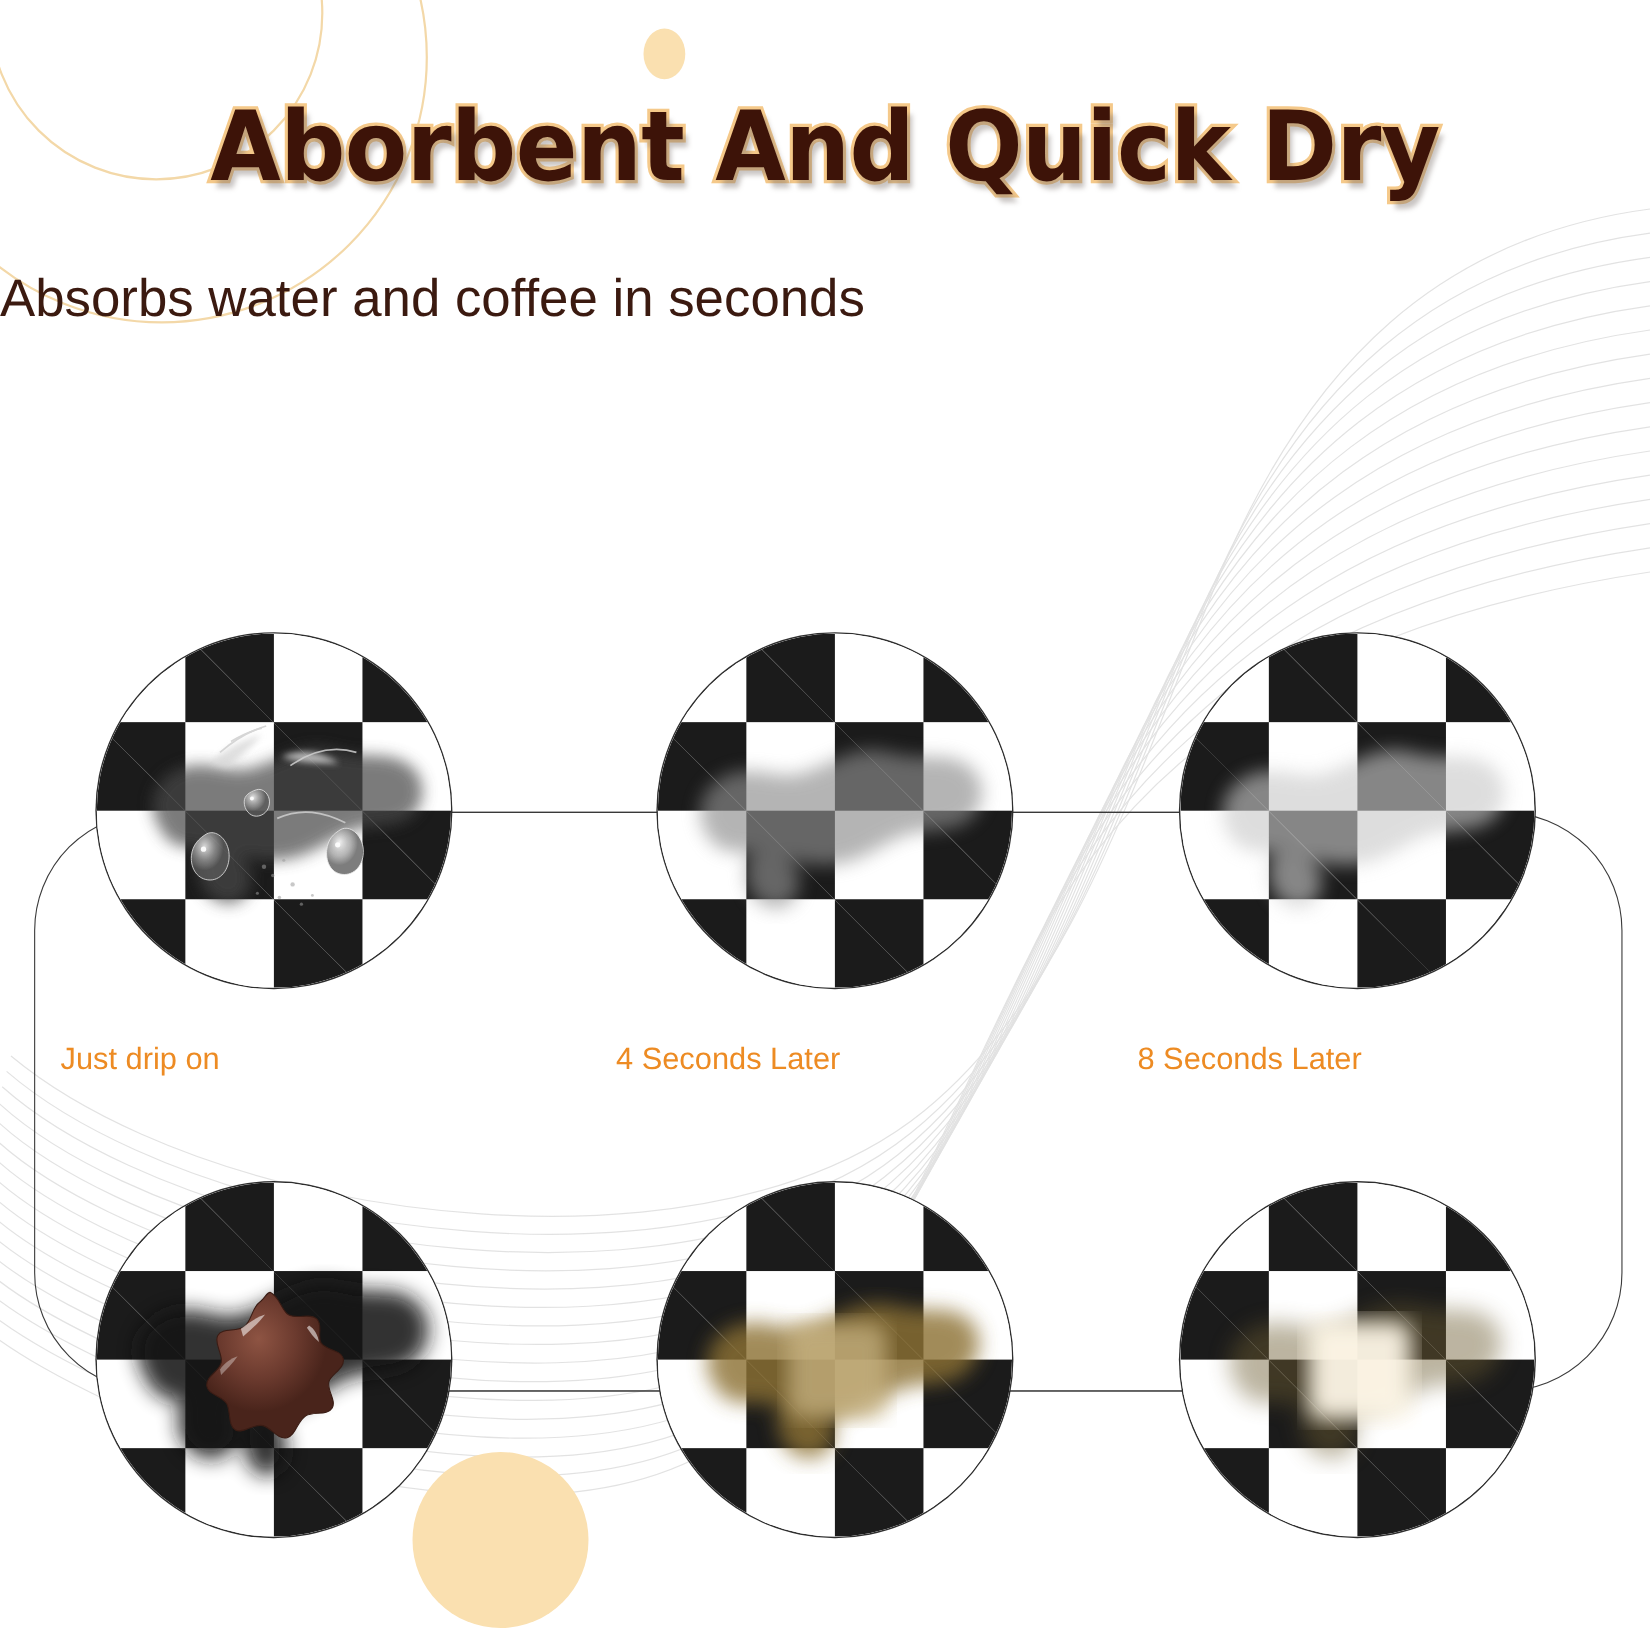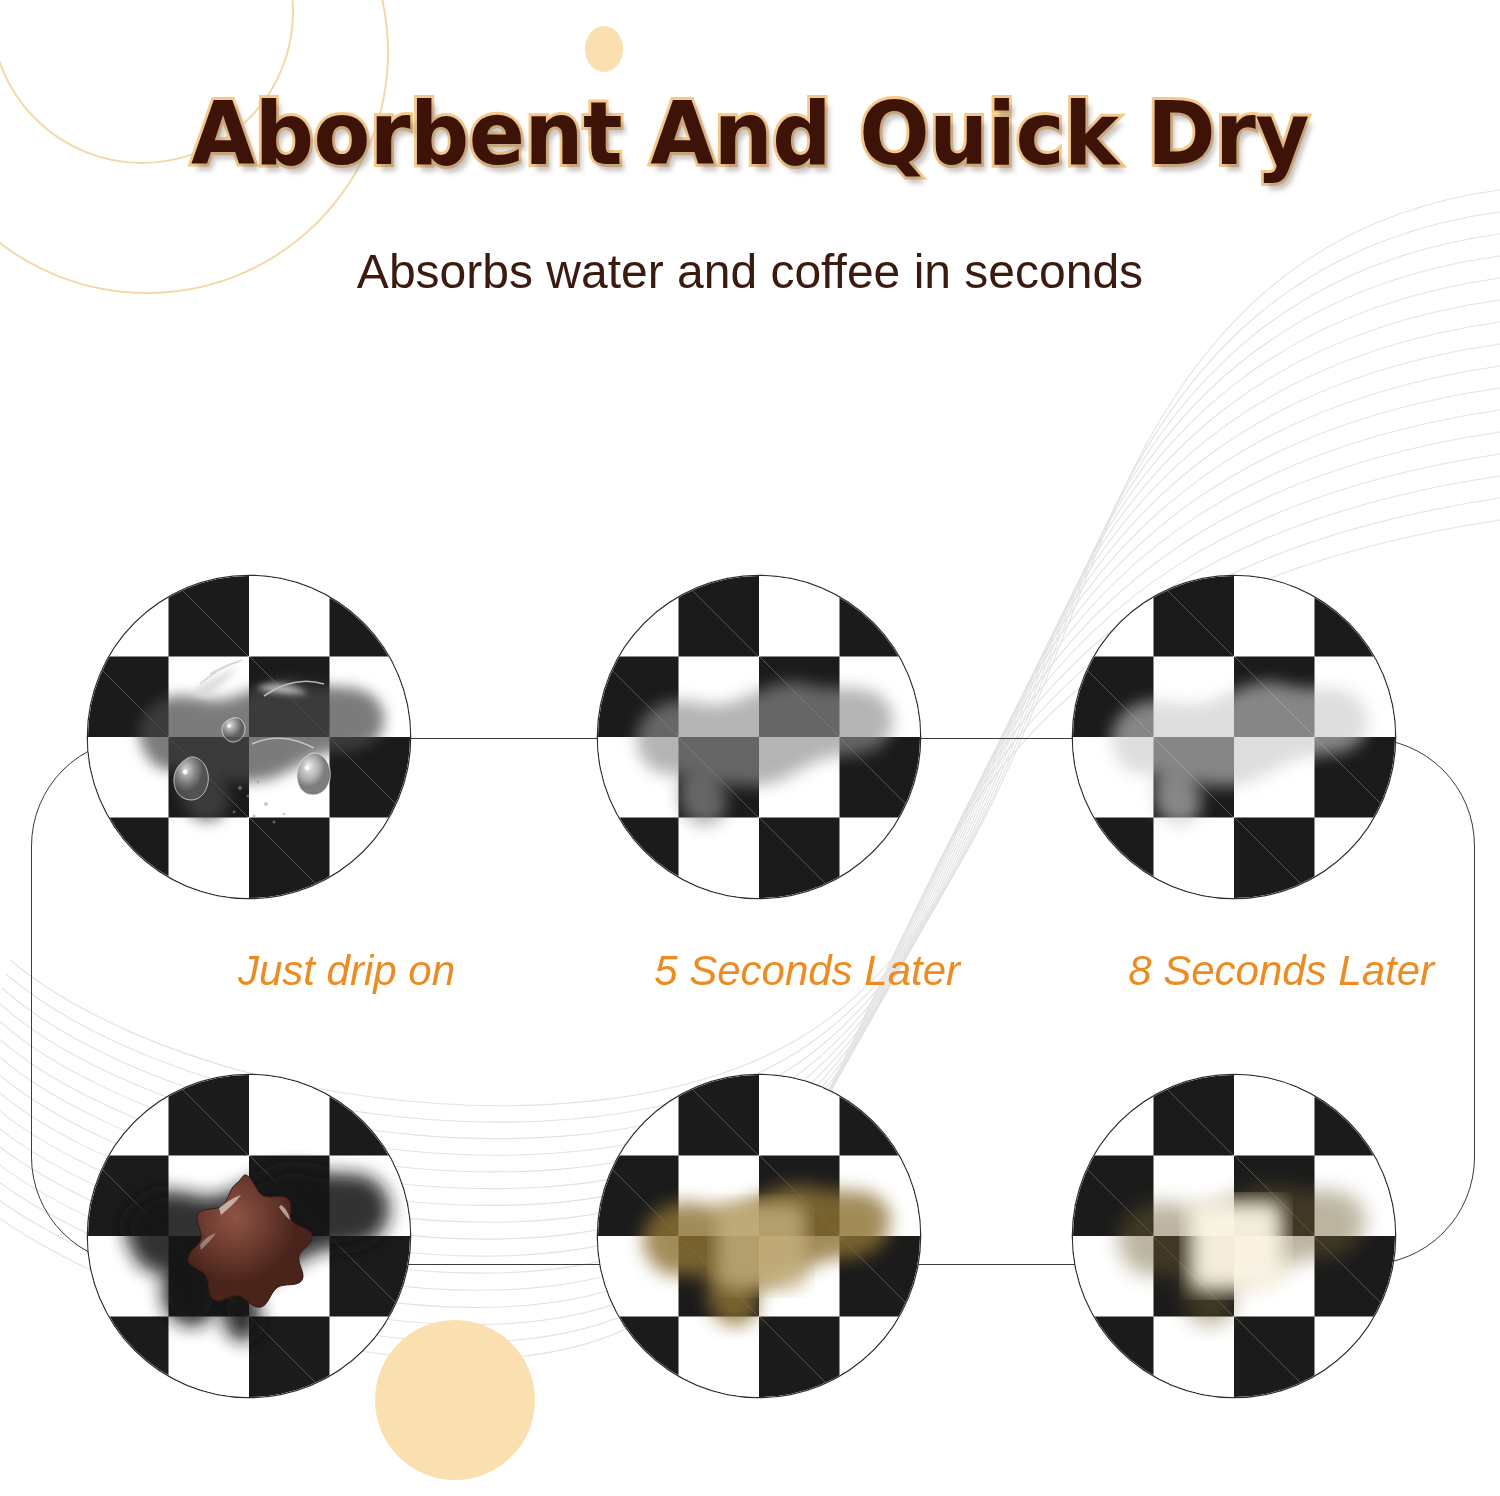--- a/index.html
+++ b/index.html
@@ -37,21 +37,20 @@
     font-family:"DejaVu Sans","Liberation Sans",sans-serif;
     transform:scaleX(0.94);
     -webkit-text-stroke:6px #F5C98A;
     paint-order:stroke fill;
     text-shadow:5px 7px 5px rgba(120,110,105,0.40);
     white-space:nowrap;
     line-height:1.08;
   }
   .subtitle{
     position:absolute;left:0;top:244px;width:1500px;
-    text-align:center;
     font-size:48px;
     color:#3B1A10;
     font-family:"Liberation Sans",sans-serif;
     white-space:nowrap;
   }
 
   
   .connector{
     position:absolute;
     left:31px;top:738px;
@@ -79,26 +78,25 @@
       linear-gradient(45deg,#1b1b1b 25%,transparent 25%,transparent 75%,#1b1b1b 75%),
       linear-gradient(45deg,#1b1b1b 25%,transparent 25%,transparent 75%,#1b1b1b 75%);
     background-size:161px 161px;
     background-position:0 0, 80.5px 80.5px;
   }
   .stain{position:absolute;left:0;top:0;width:322px;height:322px;}
 
   
   .caption{
     position:absolute;
-    font-size:42px;
+    font-size:28px;
     color:#ED8B23;
     font-family:"Liberation Sans",sans-serif;
     white-space:nowrap;
-    text-align:right;
-    font-style:italic;
+    text-align:left;
   }
 </style>
 </head>
 <body>
 
 <div id="stage">
 
   <svg class="bg-layer" viewBox="0 0 1500 1496" preserveAspectRatio="none">
     <g fill="none" stroke="#D9D9D9" stroke-width="1.1" opacity="0.75">
       <path d="M1500,190 C1310,215 1190,330 1110,520 C1030,712 975,900 840,1010 C705,1120 470,1120 300,1085 C170,1058 70,1010 10,960"></path>
@@ -229,21 +227,21 @@
                  C300,133 298,158 282,170 C266,182 242,176 222,184
                  C198,194 182,210 152,210 C122,210 104,196 84,198
                  C60,200 50,194 42,178 Z"></path>
         <path d="M84,200 C76,218 82,242 100,248 C118,254 130,240 128,222
                  C126,208 112,196 84,200 Z"></path>
       </g>
     </svg>
   </div>
 
   <div class="caption" style="left:55px;top:947px;width:400px;">Just drip on</div>
-  <div class="caption" style="left:560px;top:947px;width:400px;">5 Seconds Later</div>
+  <div class="caption" style="left:560px;top:947px;width:400px;">4 Seconds Later</div>
   <div class="caption" style="left:1034px;top:947px;width:400px;">8 Seconds Later</div>
 
   <div class="swatch" style="left:88px;top:1075px;">
     <div class="checker"></div>
     <svg class="stain" viewBox="0 0 322 322">
       <defs>
         <filter id="cb1">
             <feGaussianBlur stdDeviation="9"></feGaussianBlur>
           </filter>
         <radialGradient id="coffg" cx="38%" cy="32%">

